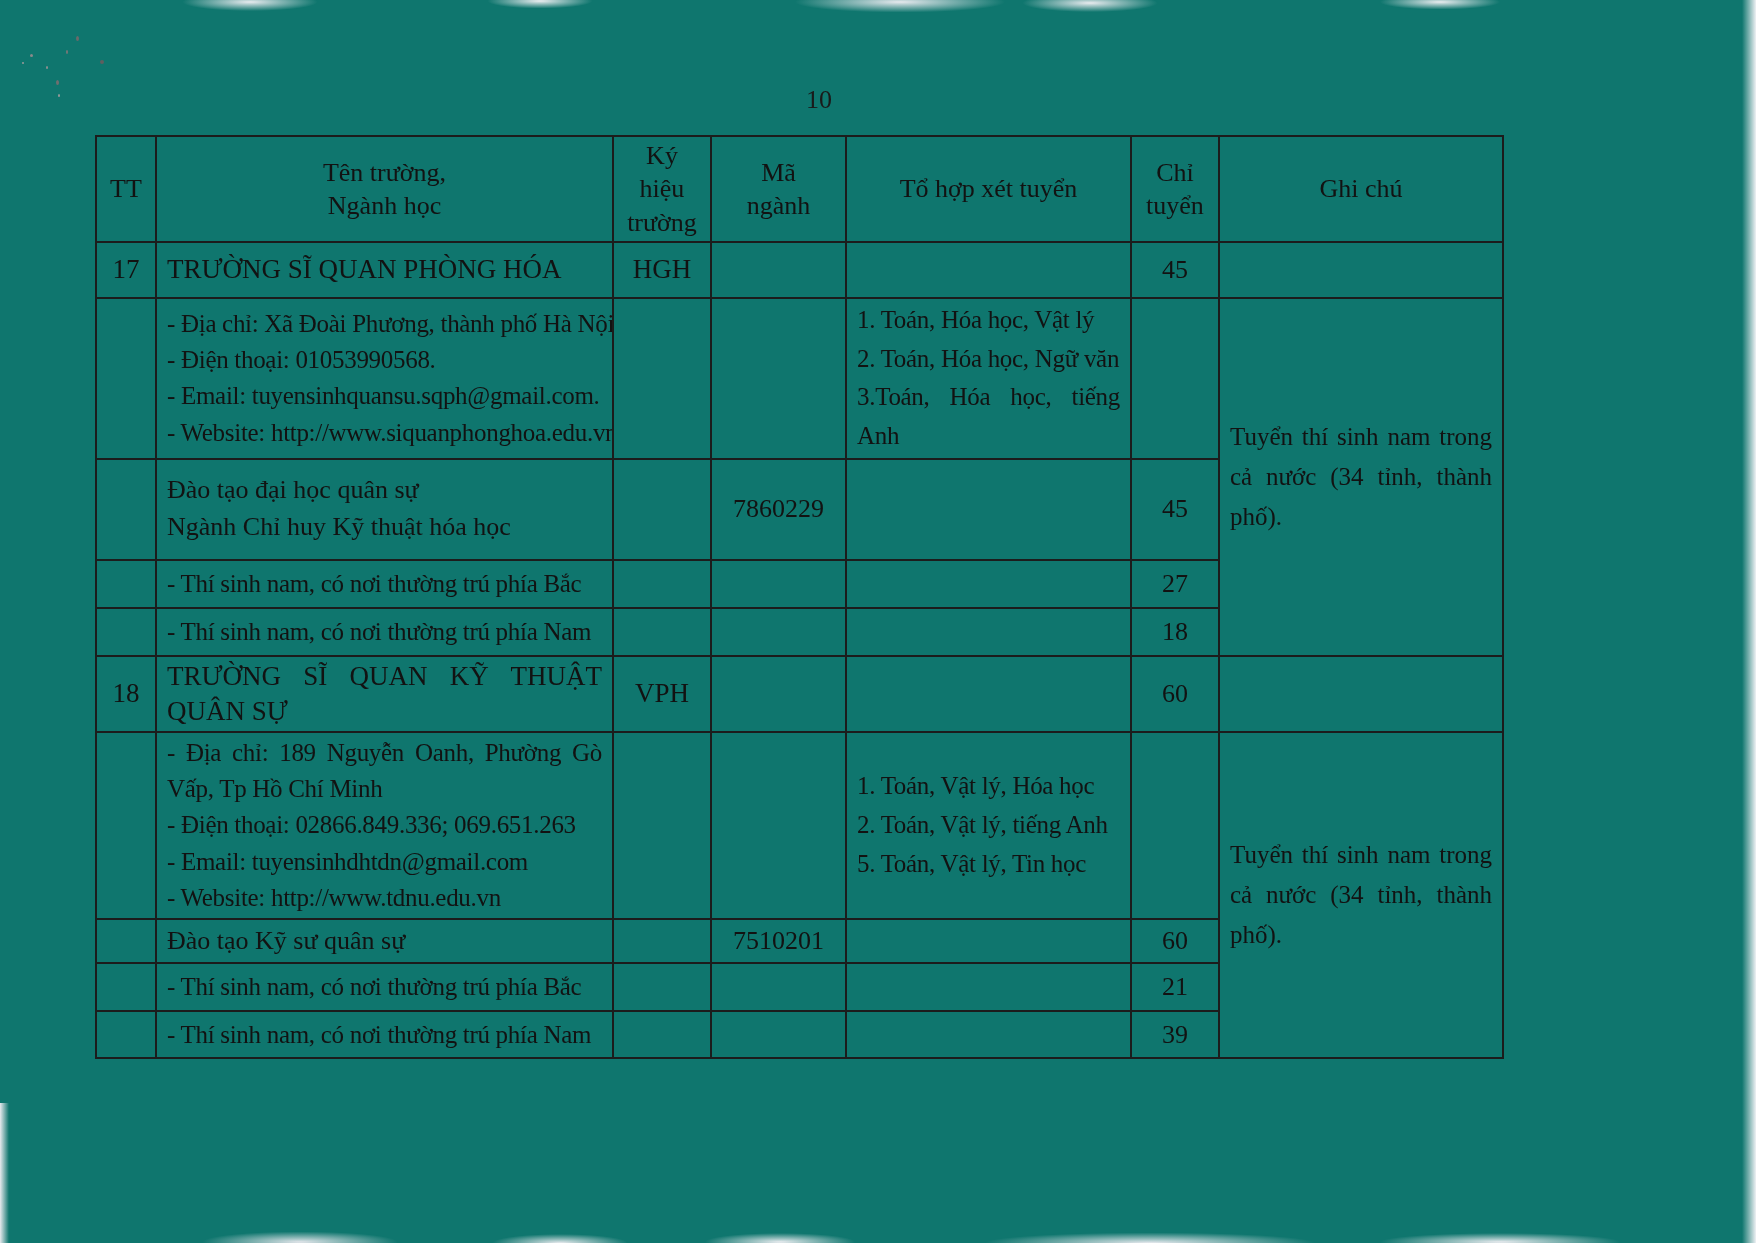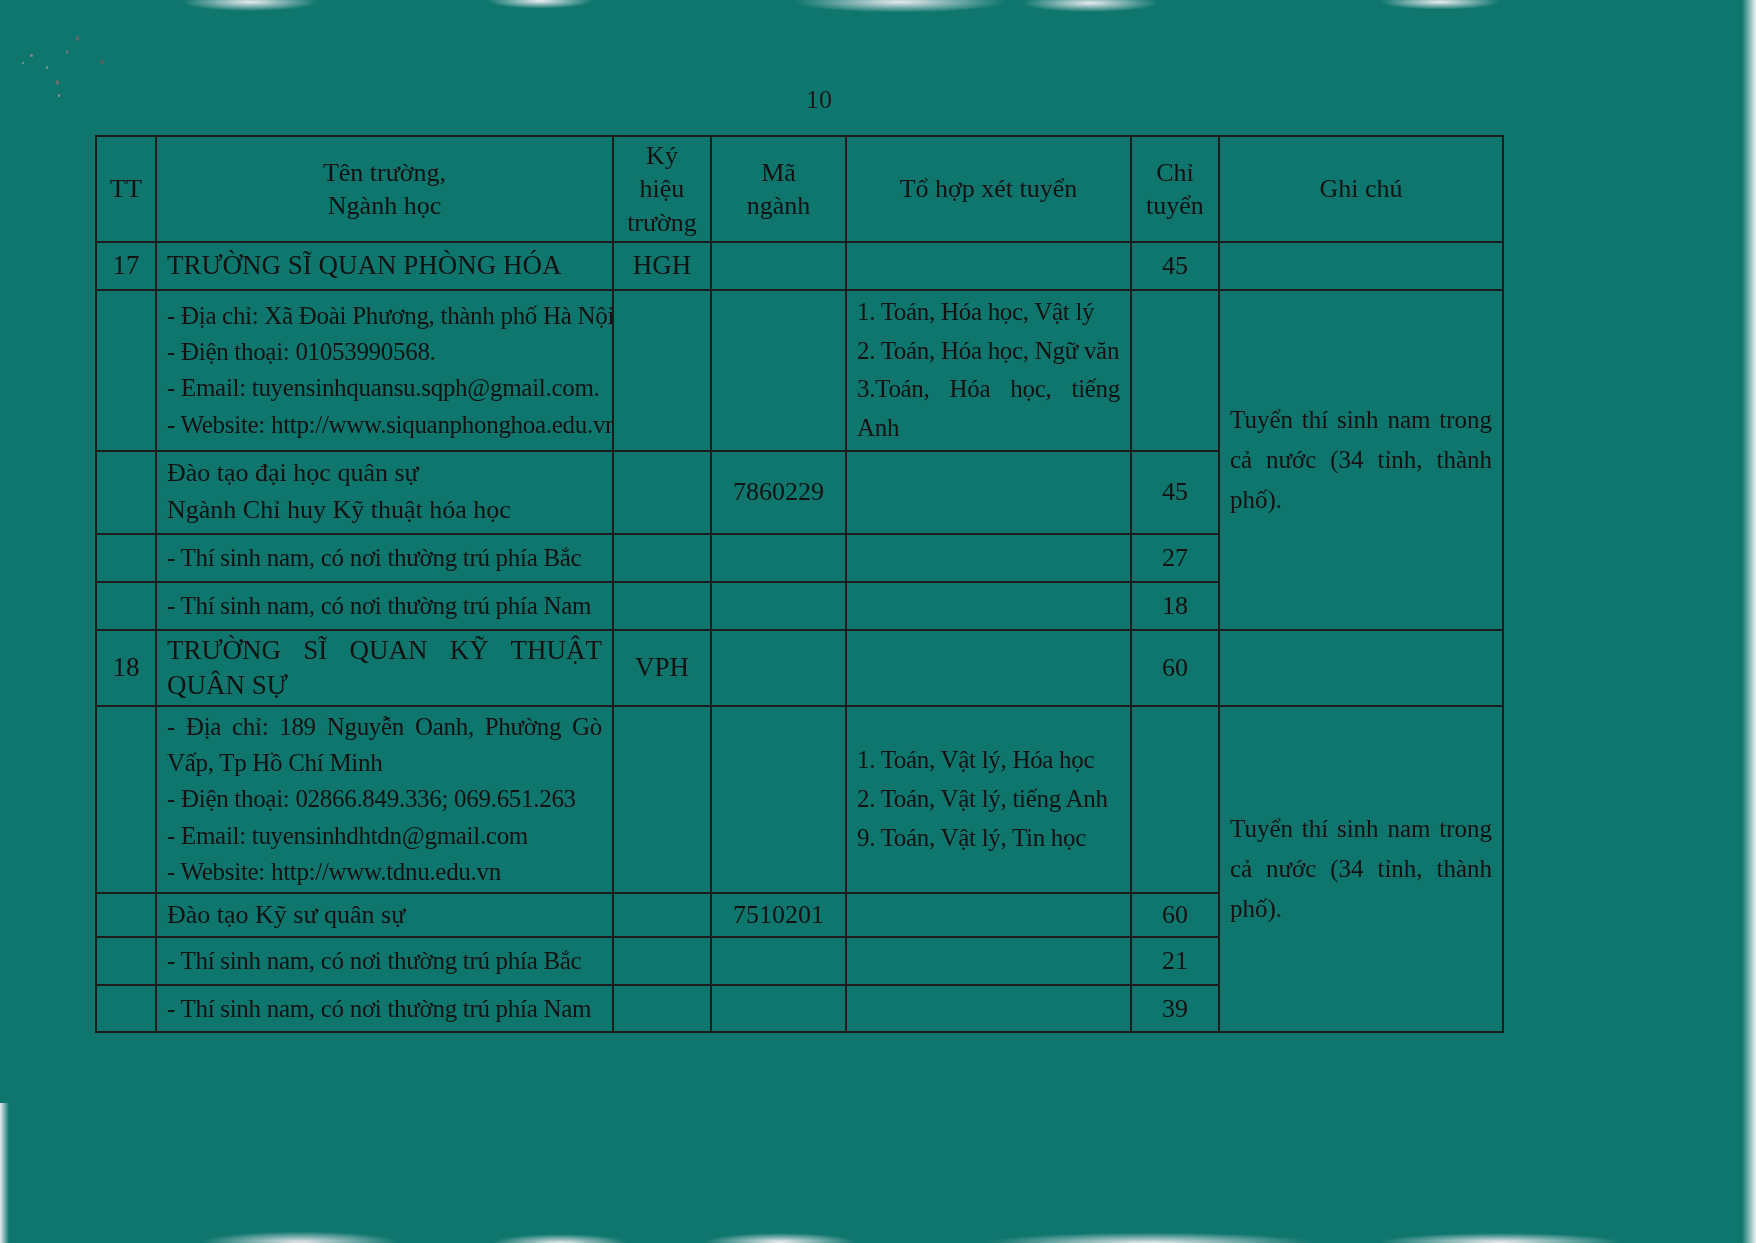--- a/index.html
+++ b/index.html
@@ -113,21 +113,21 @@
           </th>
       <th class="h">
         <div>Chỉ</div>
         <div>tuyển</div>
       </th>
       <th class="h">
             <div>Ghi chú</div>
           </th>
     </tr>
 
-    <tr style="height:48px">
+    <tr style="height:56px">
       <td class="tt">17</td>
       <td class="name">TRƯỜNG SĨ QUAN PHÒNG HÓA</td>
       <td class="code">HGH</td>
       <td class="major"></td>
       <td class="combo"></td>
       <td class="quota b">45</td>
       <td class="note"></td>
     </tr>
     <tr style="height:147px">
       <td></td>
@@ -142,21 +142,21 @@
       <td class="combo cell-top">
         <div class="ln">1. Toán, Hóa học, Vật lý</div>
         <div class="ln">2. Toán, Hóa học, Ngữ văn</div>
         <div class="ln">3.Toán, Hóa học, tiếng Anh</div>
       </td>
       <td></td>
       <td class="note cell-top" rowspan="4">
         <div class="txt">Tuyển thí sinh nam trong cả nước (34 tỉnh, thành phố).</div>
       </td>
     </tr>
-    <tr style="height:83px">
+    <tr style="height:101px">
       <td></td>
       <td class="program">
         <div class="nw">Đào tạo đại học quân sự</div>
         <div class="nw">Ngành Chỉ huy Kỹ thuật hóa học</div>
       </td>
       <td></td>
       <td class="major">7860229</td>
       <td></td>
       <td class="quota b">45</td>
     </tr>
@@ -196,21 +196,21 @@
         <div class="ln">- Địa chỉ: 189 Nguyễn Oanh, Phường Gò Vấp, Tp Hồ Chí Minh</div>
         <div class="ln nw">- Điện thoại: 02866.849.336; 069.651.263</div>
         <div class="ln nw">- Email: tuyensinhdhtdn@gmail.com</div>
         <div class="ln nw">- Website: http://www.tdnu.edu.vn</div>
       </td>
       <td></td>
       <td></td>
       <td class="combo cell-top">
         <div class="ln">1. Toán, Vật lý, Hóa học</div>
         <div class="ln">2. Toán, Vật lý, tiếng Anh</div>
-        <div class="ln">9. Toán, Vật lý, Tin học</div>
+        <div class="ln">5. Toán, Vật lý, Tin học</div>
       </td>
       <td></td>
       <td class="note cell-top" rowspan="4">
         <div class="txt">Tuyển thí sinh nam trong cả nước (34 tỉnh, thành phố).</div>
       </td>
     </tr>
     <tr style="height:44px">
       <td></td>
       <td class="program">
         <div class="nw">Đào tạo Kỹ sư quân sự</div>

